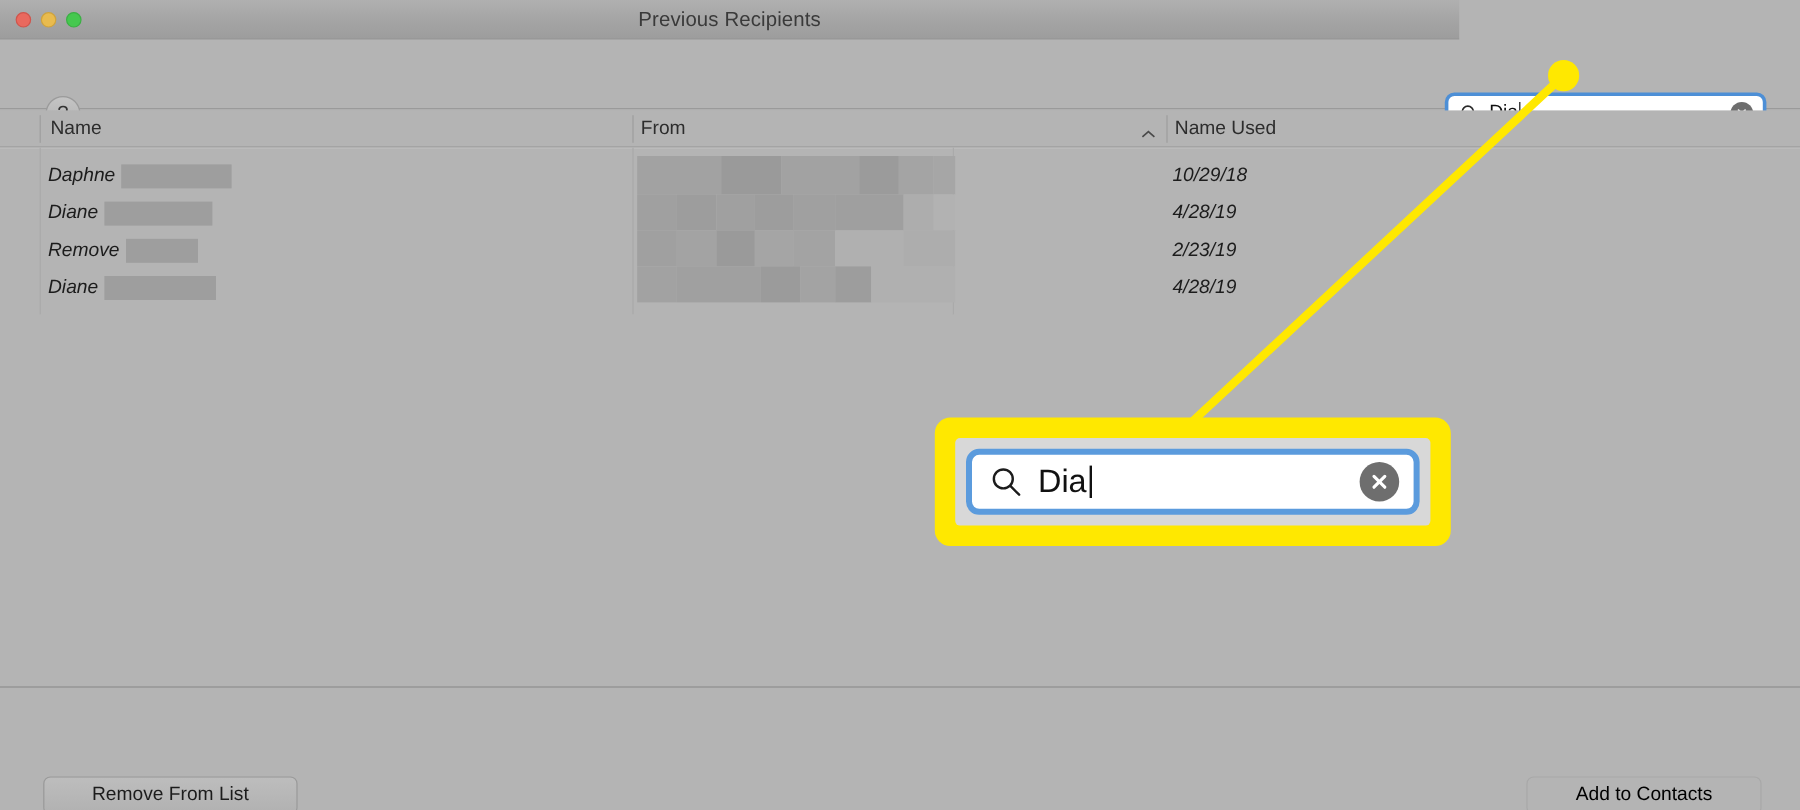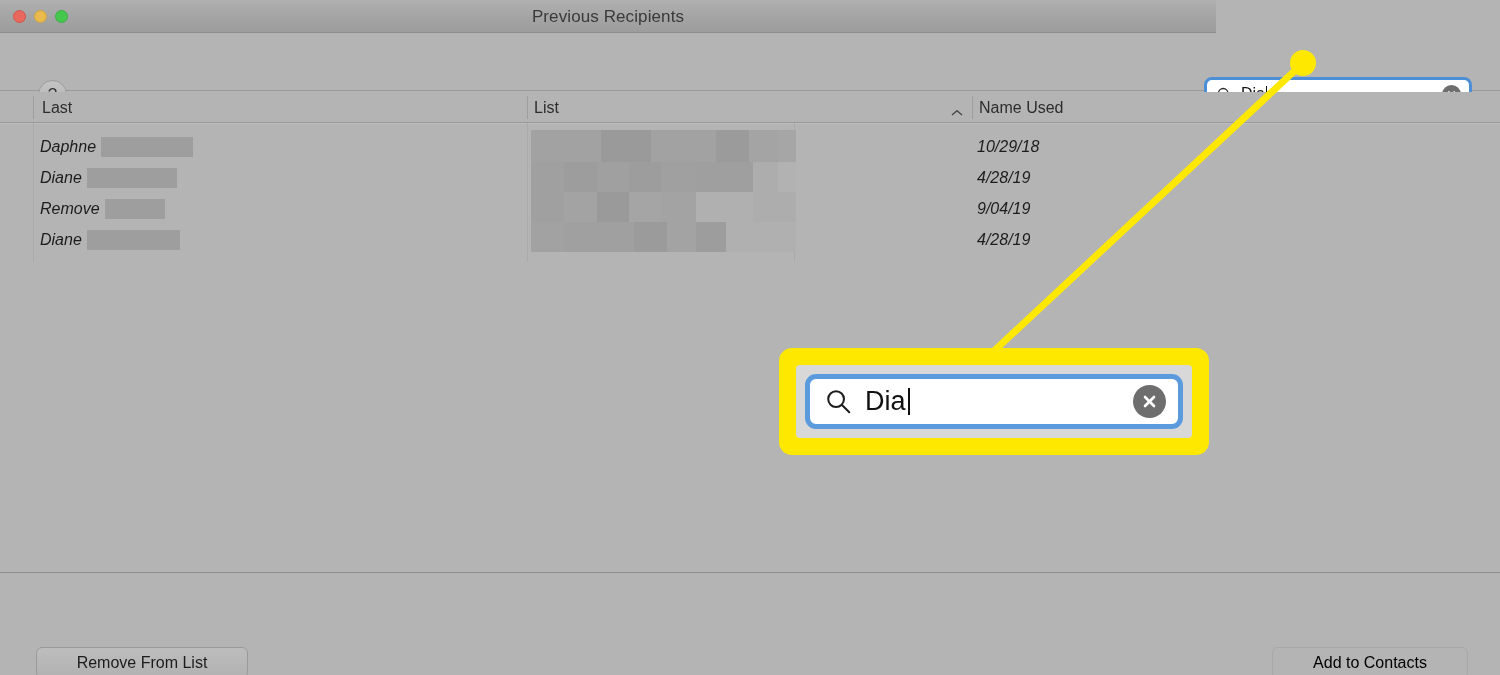--- a/index.html
+++ b/index.html
@@ -157,23 +157,23 @@
         <svg viewBox="0 0 16 16" width="11" height="11">
           <line x1="4" y1="4" x2="12" y2="12" stroke="#fff" stroke-width="2" stroke-linecap="round"></line>
           <line x1="12" y1="4" x2="4" y2="12" stroke="#fff" stroke-width="2" stroke-linecap="round"></line>
         </svg>
       </span>
     </div>
   </div>
 
   <div class="colheader">
     <span class="col-div" style="left:33px;"></span>
-    <span class="col-label" style="left:42px;">Last</span>
+    <span class="col-label" style="left:42px;">Name</span>
     <span class="col-div" style="left:527px;"></span>
-    <span class="col-label" style="left:534px;">List</span>
+    <span class="col-label" style="left:534px;">From</span>
     <span class="sort-chev" style="left:951px;">
       <svg viewBox="0 0 12 8" width="12" height="8">
         <polyline points="1,6 6,1.6 11,6" fill="none" stroke="#4a4a4a" stroke-width="1.4"></polyline>
       </svg>
     </span>
     <span class="col-div" style="left:972px;"></span>
     <span class="col-label" style="left:979px;">Name Used</span>
   </div>
 
   <div class="list">
@@ -228,21 +228,21 @@
           <span>Diane</span>
           <span class="redact" style="width:90px;"></span>
         </span>
       <span class="cell-date">4/28/19</span>
     </div>
     <div class="row" style="top:70px;">
       <span class="cell-name">
           <span>Remove</span>
           <span class="redact" style="width:60px;"></span>
         </span>
-      <span class="cell-date">9/04/19</span>
+      <span class="cell-date">2/23/19</span>
     </div>
     <div class="row" style="top:101px;">
       <span class="cell-name">
           <span>Diane</span>
           <span class="redact" style="width:93px;"></span>
         </span>
       <span class="cell-date">4/28/19</span>
     </div>
   </div>
 

